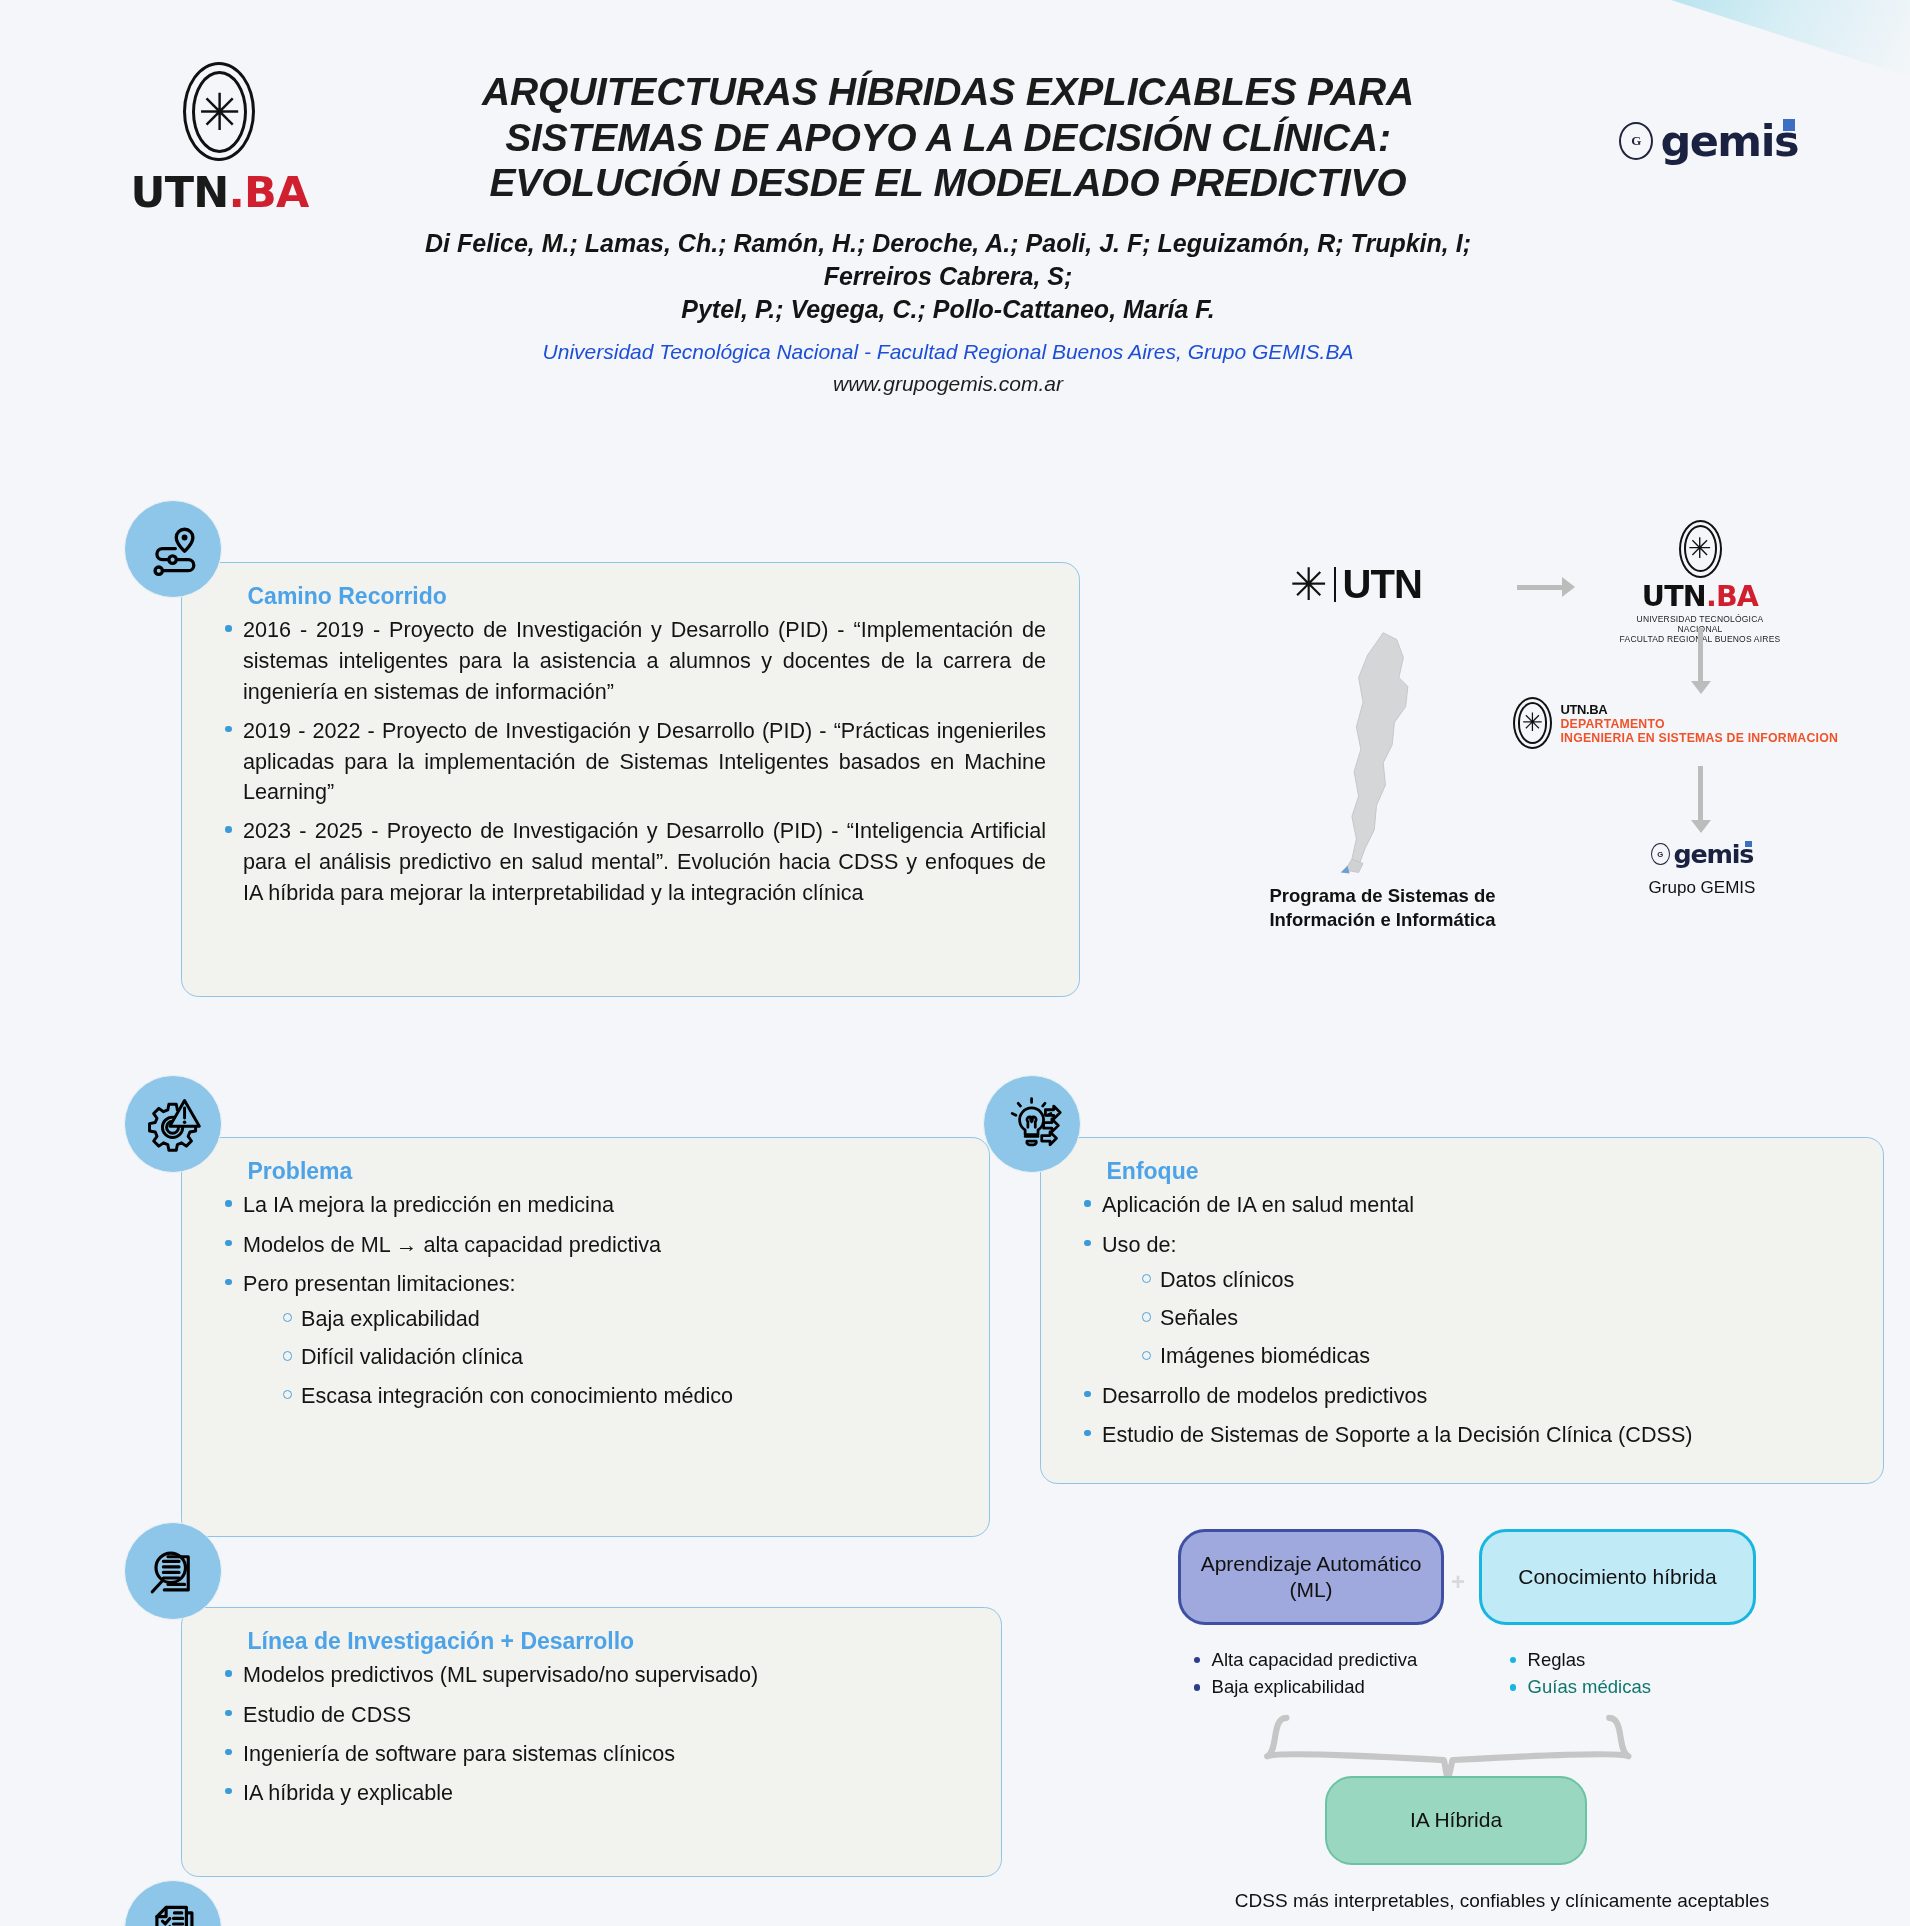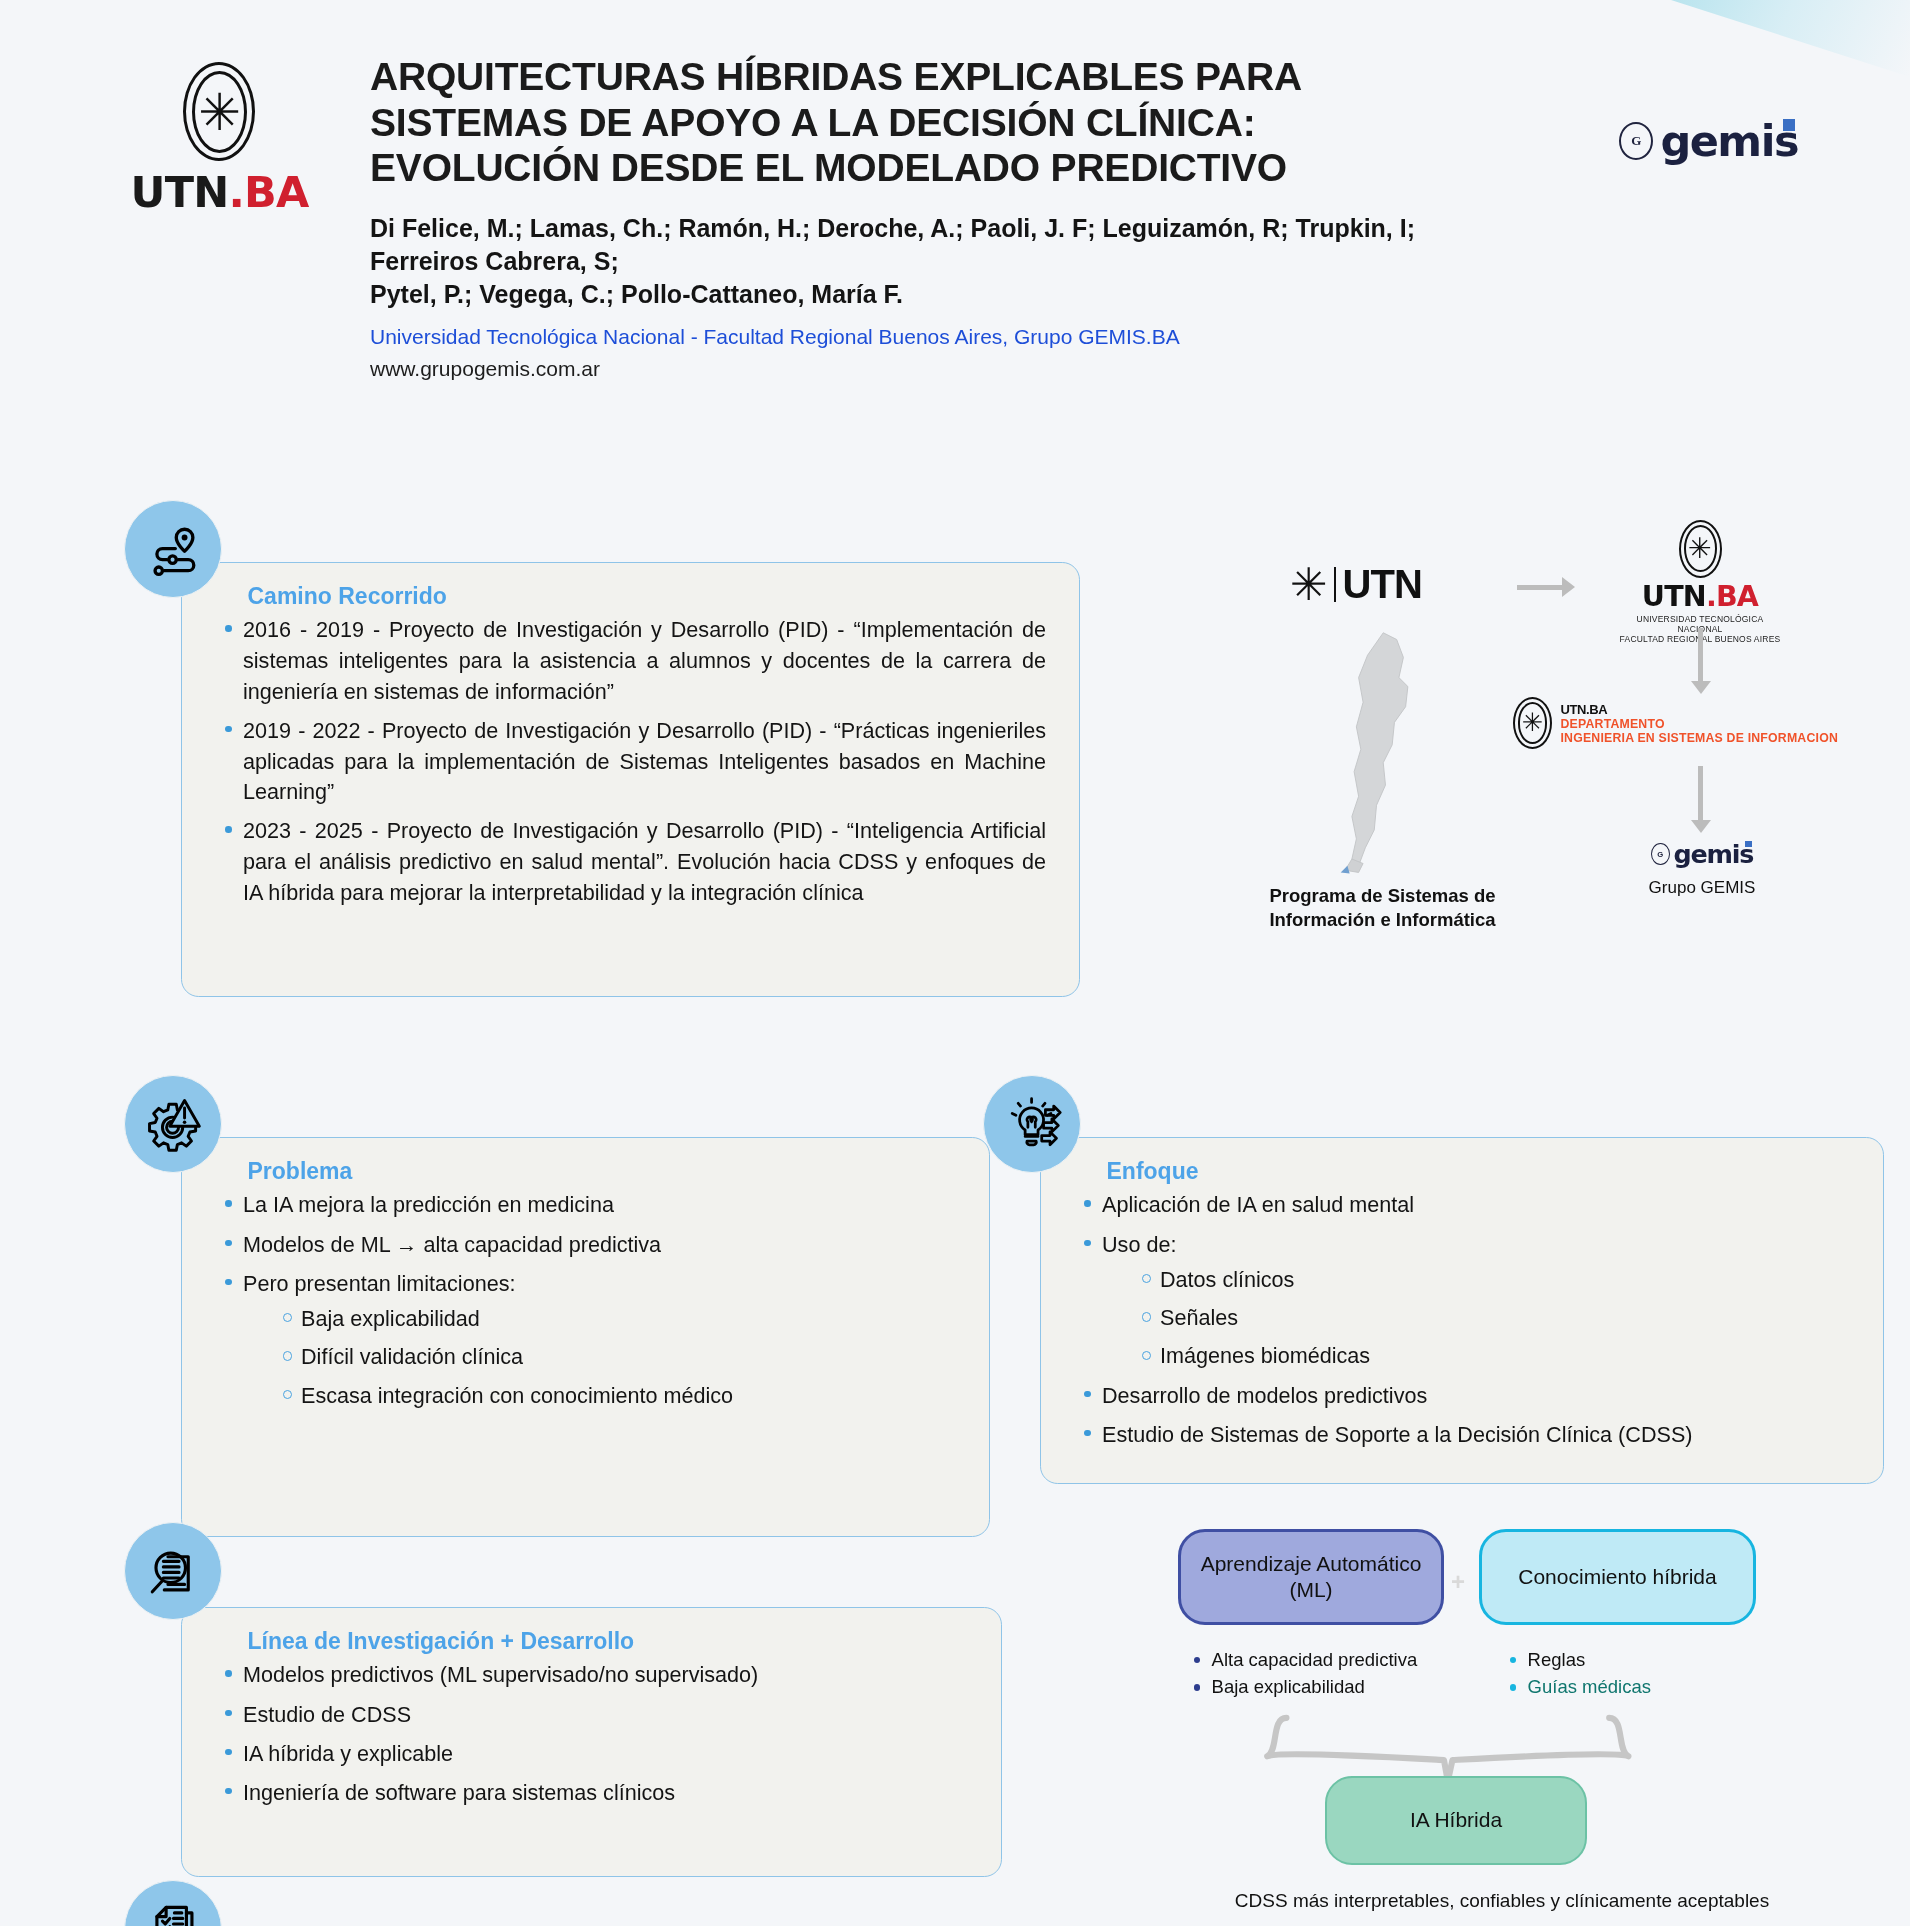--- a/index.html
+++ b/index.html
@@ -23,21 +23,21 @@
   .utn-mark .ell{position:absolute;border:3.5px solid #111;border-radius:50%;}
   .utn-mark .e1{left:0;top:0;width:66px;height:93px;}
   .utn-mark .e2{left:8.5px;top:8.5px;width:49px;height:76px;}
   .utn-mark .star{position:absolute;left:50%;top:50%;transform:translate(-50%,-50%);
      font-size:51px;line-height:1;color:#111;font-family:"DejaVu Sans",sans-serif;}
   .utn-word{font-size:43px;font-weight:bold;letter-spacing:-0.8px;margin-top:5.4px;
      font-family:"DejaVu Sans",sans-serif;}
   .utn-word .blk{color:#1a1a1a;}
   .utn-word .red{color:#d0202f;}
 
-  .title-block{position:absolute;left:370px;top:54px;width:1156px;text-align:left;}
+  .title-block{position:absolute;left:370px;top:69px;width:1156px;text-align:center;font-style:italic;}
   .ptitle{font-size:39px;line-height:1.17;font-weight:bold;color:#1b1b1b;letter-spacing:-0.2px;}
   .authors{font-size:25px;font-weight:bold;color:#141414;margin-top:21.6px;line-height:1.32;}
   .affil{font-size:21px;color:#1d4ed8;margin-top:11.6px;line-height:1.34;}
   .weburl{font-size:21px;color:#1d1d1d;margin-top:6.2px;}
 
   .gemis-top{position:absolute;right:112px;top:116px;display:flex;align-items:center;gap:7px;}
   .gemis-ring{width:30px;height:34px;border:2.3px solid #20243f;border-radius:50%;
       display:flex;align-items:center;justify-content:center;font-size:13px;color:#20243f;
       font-weight:bold;font-family:"Liberation Serif",serif;}
   .gemis-word{font-size:43px;font-weight:bold;color:#1b2140;letter-spacing:-1.5px;
@@ -266,22 +266,22 @@
     <path d="M20 42 L9 54"></path>
     <path d="M21 21h17M21 27h17M21 33h17M21 39h17M26 46h18"></path>
   </svg>
 </div>
 <div class="card" style="left:181px;top:1607px;width:821px;height:270px;">
   <div class="card-body">
     <div class="card-title">Línea de Investigación + Desarrollo</div>
     <ul class="bl">
       <li>Modelos predictivos (ML supervisado/no supervisado)</li>
       <li>Estudio de CDSS</li>
+      <li>Ingeniería de software para sistemas clínicos</li>
       <li>IA híbrida y explicable</li>
-      <li>Ingeniería de software para sistemas clínicos</li>
     </ul>
   </div>
 </div>
 
 <div style="position:absolute;left:1136px;top:1514px;width:732px;height:385px;">
 
   <div class="pill" style="left:42px;top:15.4px;width:266px;height:96px;background:#9fa9dd;border:3.5px solid #3f4fa3;font-size:21px;color:#111;">
     <span>Aprendizaje Automático (ML)</span>
   </div>
 

